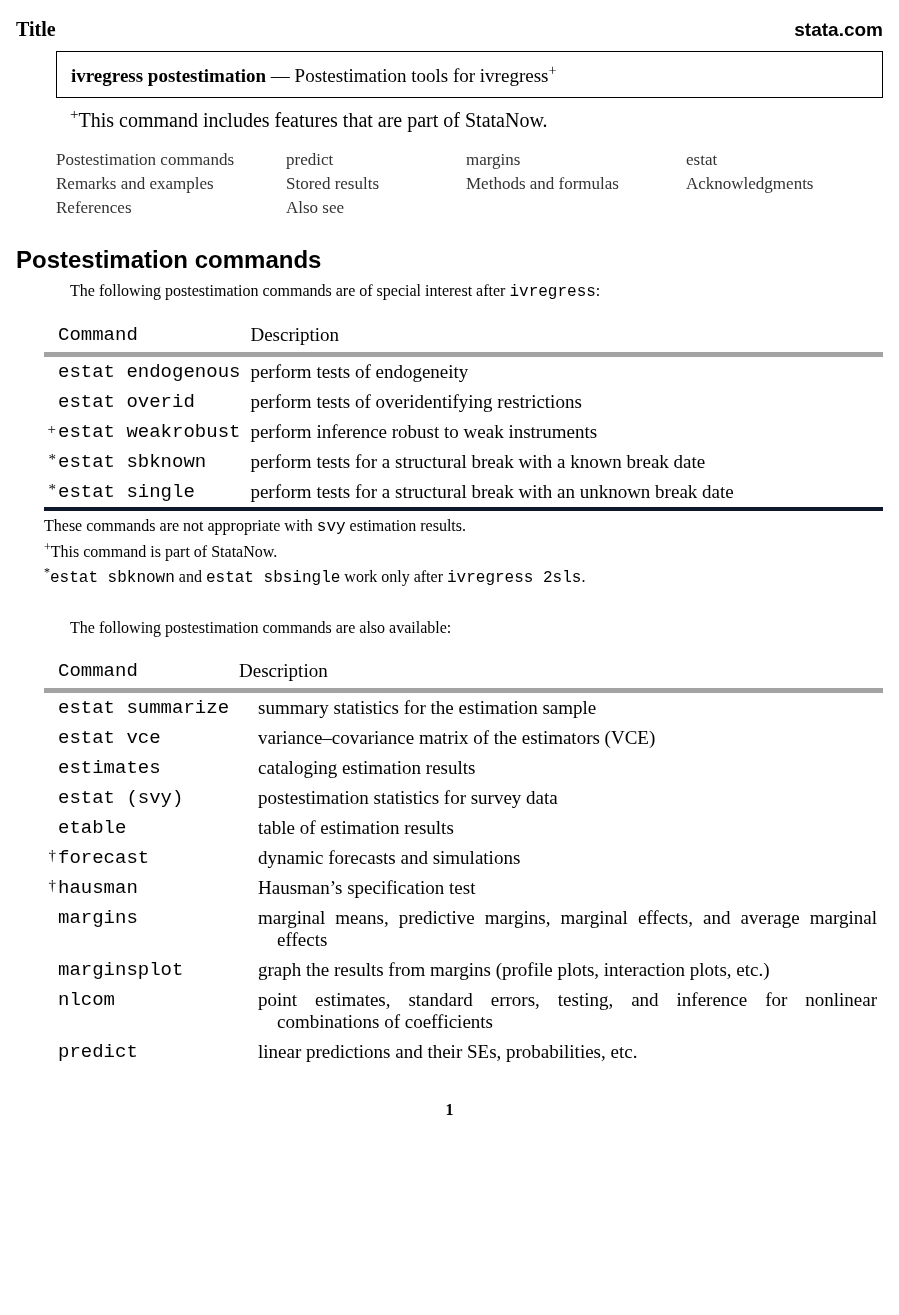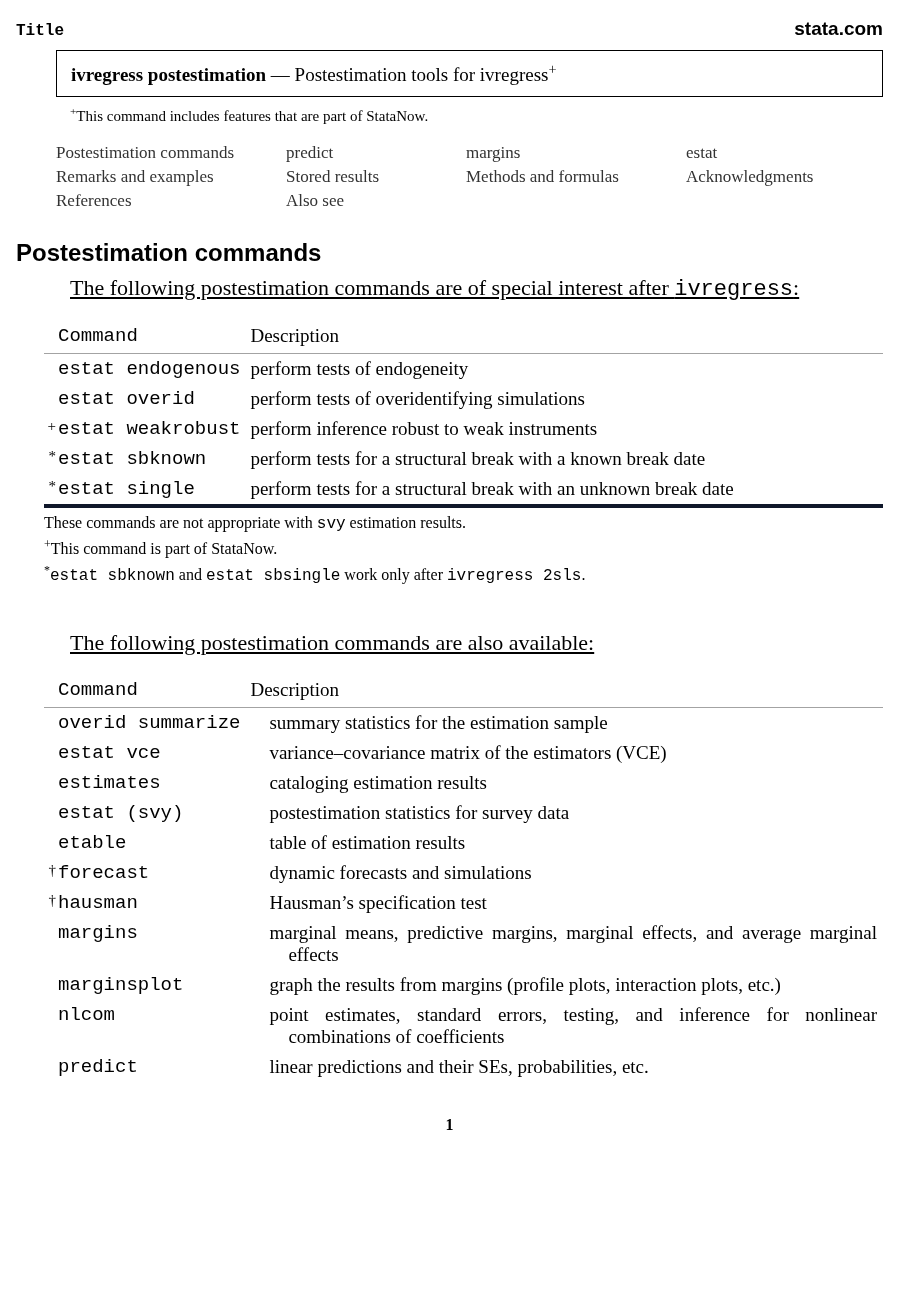--- a/index.html
+++ b/index.html
@@ -11,76 +11,75 @@
     padding: 18px 16px 40px 16px;
     width: 899px;
     box-sizing: border-box;
   }
   .title-row {
     display: flex;
     justify-content: space-between;
     align-items: baseline;
   }
   .title-row .left {
-    font-family: Liberation Mono, monospace;
-    font-weight: bold;
-    font-size: 16px;
+    font-family: Liberation Serif, serif;
+    font-weight: bold;
+    font-size: 20px;
   }
   .title-row .right {
     font-family: Arial, Helvetica, sans-serif;
     font-weight: bold;
     font-size: 19px;
   }
   .box {
     border: 1px solid #000;
     margin: 10px 0 8px 40px;
     padding: 10px 14px;
     font-size: 19px;
   }
   .box .cmd { font-weight: bold; }
   .sup { vertical-align: super; font-size: 0.75em; }
   .footnote {
     margin: 1px 0 18px 54px;
-    font-size: 15px;
+    font-size: 20px;
   }
   .nav {
     margin: 0 0 28px 40px;
     display: grid;
     grid-template-columns: 230px 180px 220px 200px;
     row-gap: 4px;
     font-size: 17px;
     color: #333;
   }
   .nav span { white-space: nowrap; }
   h2 {
     font-family: Arial, Helvetica, sans-serif;
     font-weight: bold;
     font-size: 24px;
     margin: 20px 0 8px 0;
   }
   .intro {
     margin: 0 0 20px 54px;
-    font-size: 22px;
-    text-decoration: underline;
+    font-size: 16px;
   }
   .tt { font-family: "Courier New", Courier, monospace; }
   table {
     border-collapse: collapse;
     width: calc(100% - 28px);
     margin-left: 28px;
     font-size: 19px;
   }
   table td { padding: 3px 6px 3px 0; vertical-align: top; }
   table .mark { width: 12px; text-align: right; vertical-align: top; font-size: 15px; padding-right: 2px;}
   table .cmd-col { font-family: "Courier New", Courier, monospace; white-space: nowrap; padding-right: 10px;}
   .t1 .cmd-col { width: 165px; }
   .t2 .cmd-col { width: 170px; }
   table .desc-col { text-align: justify; }
   table thead td { font-family: "Times New Roman", serif; font-size: 19px; padding-bottom: 6px;}
-  table thead tr { border-bottom: 1px solid #a3a3a3; }
+  table thead tr { border-bottom: 5px solid #a3a3a3; }
   table tbody.bordered { border-bottom: 4px solid #0f172a; }
   table tbody td { padding-top:4px; padding-bottom:4px;}
   .notes {
     margin: 6px 0 0 28px;
     font-size: 16px;
   }
   .notes p { margin: 4px 0; }
   .sc { font-variant: small-caps; }
   .page-num {
     text-align: center;
@@ -139,21 +138,21 @@
   </thead>
   <tbody class="bordered" id="t1body">
       <tr>
         <td class="mark"></td>
         <td class="cmd-col">estat endogenous</td>
         <td class="desc-col">perform tests of endogeneity</td>
       </tr>
       <tr>
         <td class="mark"></td>
         <td class="cmd-col">estat overid</td>
-        <td class="desc-col">perform tests of overidentifying simulations</td>
+        <td class="desc-col">perform tests of overidentifying restrictions</td>
       </tr>
       <tr>
         <td class="mark">+</td>
         <td class="cmd-col">estat weakrobust</td>
         <td class="desc-col">perform inference robust to weak instruments</td>
       </tr>
       <tr>
         <td class="mark">*</td>
         <td class="cmd-col">estat sbknown</td>
         <td class="desc-col">perform tests for a structural break with a known break date</td>
@@ -171,34 +170,34 @@
     <span>These commands are not appropriate with </span><span class="tt">svy</span><span> estimation results.</span>
   </p>
   <p>
     <span class="sup">+</span><span>This command is part of StataNow.</span>
   </p>
   <p>
     <span class="sup">*</span><span class="tt">estat sbknown</span><span> and </span><span class="tt">estat sbsingle</span><span> work only after </span><span class="tt">ivregress 2sls</span><span>.</span>
   </p>
 </div>
 
-<p class="intro" style="margin-top:45px;">The following postestimation commands are also available:</p>
+<p class="intro" style="margin-top:31px;">The following postestimation commands are also available:</p>
 
 <table class="t2">
   <thead>
     <tr>
       <td class="mark"></td>
       <td class="cmd-col">Command</td>
       <td class="desc-col">Description</td>
     </tr>
   </thead>
   <tbody id="t2body">
       <tr>
         <td class="mark"></td>
-        <td class="cmd-col">overid summarize</td>
+        <td class="cmd-col">estat summarize</td>
         <td class="desc-col">
           <span class="indent-desc">summary statistics for the estimation sample</span>
         </td>
       </tr>
       <tr>
         <td class="mark"></td>
         <td class="cmd-col">estat vce</td>
         <td class="desc-col">
           <span class="indent-desc">variance–covariance matrix of the estimators (VCE)</span>
         </td>

